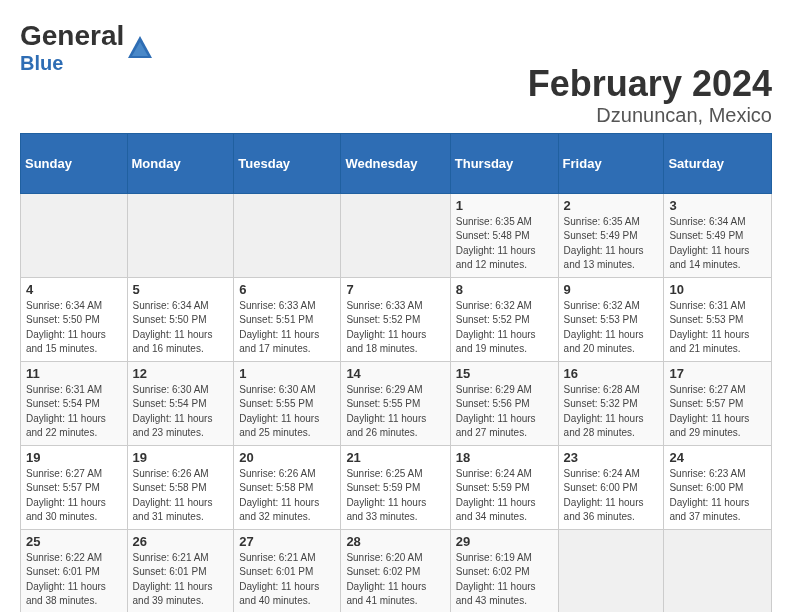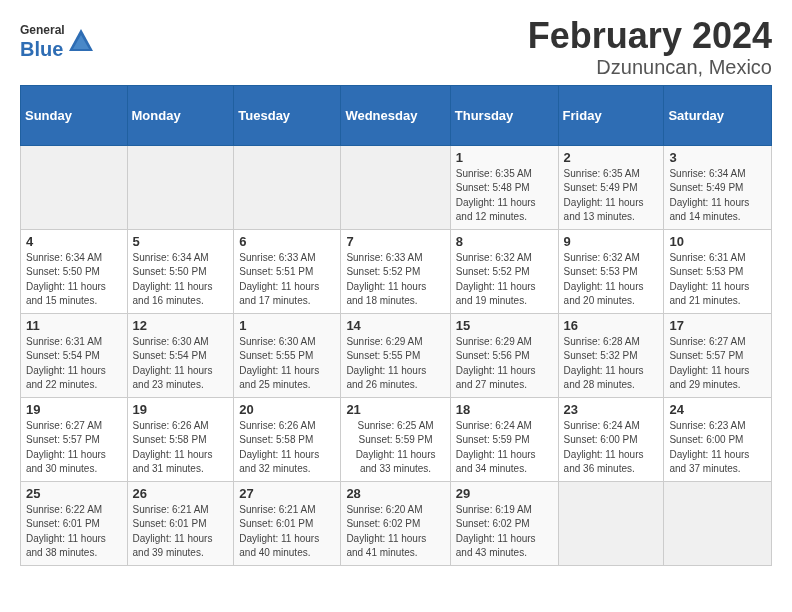--- a/index.html
+++ b/index.html
@@ -15,21 +15,21 @@
       justify-content: space-between;
       align-items: flex-start;
       margin-bottom: 4px;
     }
     .logo {
       display: flex;
       align-items: center;
       margin-top: 4px;
     }
     .logo-text-general {
-      font-size: 12px;
+      font-size: 28px;
       font-weight: bold;
       color: #333;
     }
     .logo-text-blue {
       font-size: 20px;
       font-weight: bold;
       color: #2e6db4;
       margin-top: 20px;
     }
     .logo-icon {
@@ -38,20 +38,21 @@
       margin-left: 2px;
     }
     .title-area {
       text-align: right;
     }
     .month-title {
       font-size: 36px;
       font-weight: bold;
       color: #333;
       line-height: 1.1;
+      margin-top: 48px;
     }
     .location-title {
       font-size: 20px;
       color: #555;
     }
     .calendar {
       width: 100%;
       border-collapse: collapse;
       border: 1px solid #ccc;
       margin-top: 6px;
@@ -276,21 +277,21 @@
         </td>
         <td>
           <span class="day-num">20</span>
           <div class="day-info" style="white-space: pre-line;">Sunrise: 6:26 AM
 Sunset: 5:58 PM
 Daylight: 11 hours
 and 32 minutes.</div>
         </td>
         <td>
           <span class="day-num">21</span>
-          <div class="day-info" style="white-space: pre-line; text-align: center;">Sunrise: 6:25 AM
+          <div class="day-info" style="white-space: pre-line;">Sunrise: 6:25 AM
 Sunset: 5:59 PM
 Daylight: 11 hours
 and 33 minutes.</div>
         </td>
         <td>
           <span class="day-num">18</span>
           <div class="day-info" style="white-space: pre-line;">Sunrise: 6:24 AM
 Sunset: 5:59 PM
 Daylight: 11 hours
 and 34 minutes.</div>

